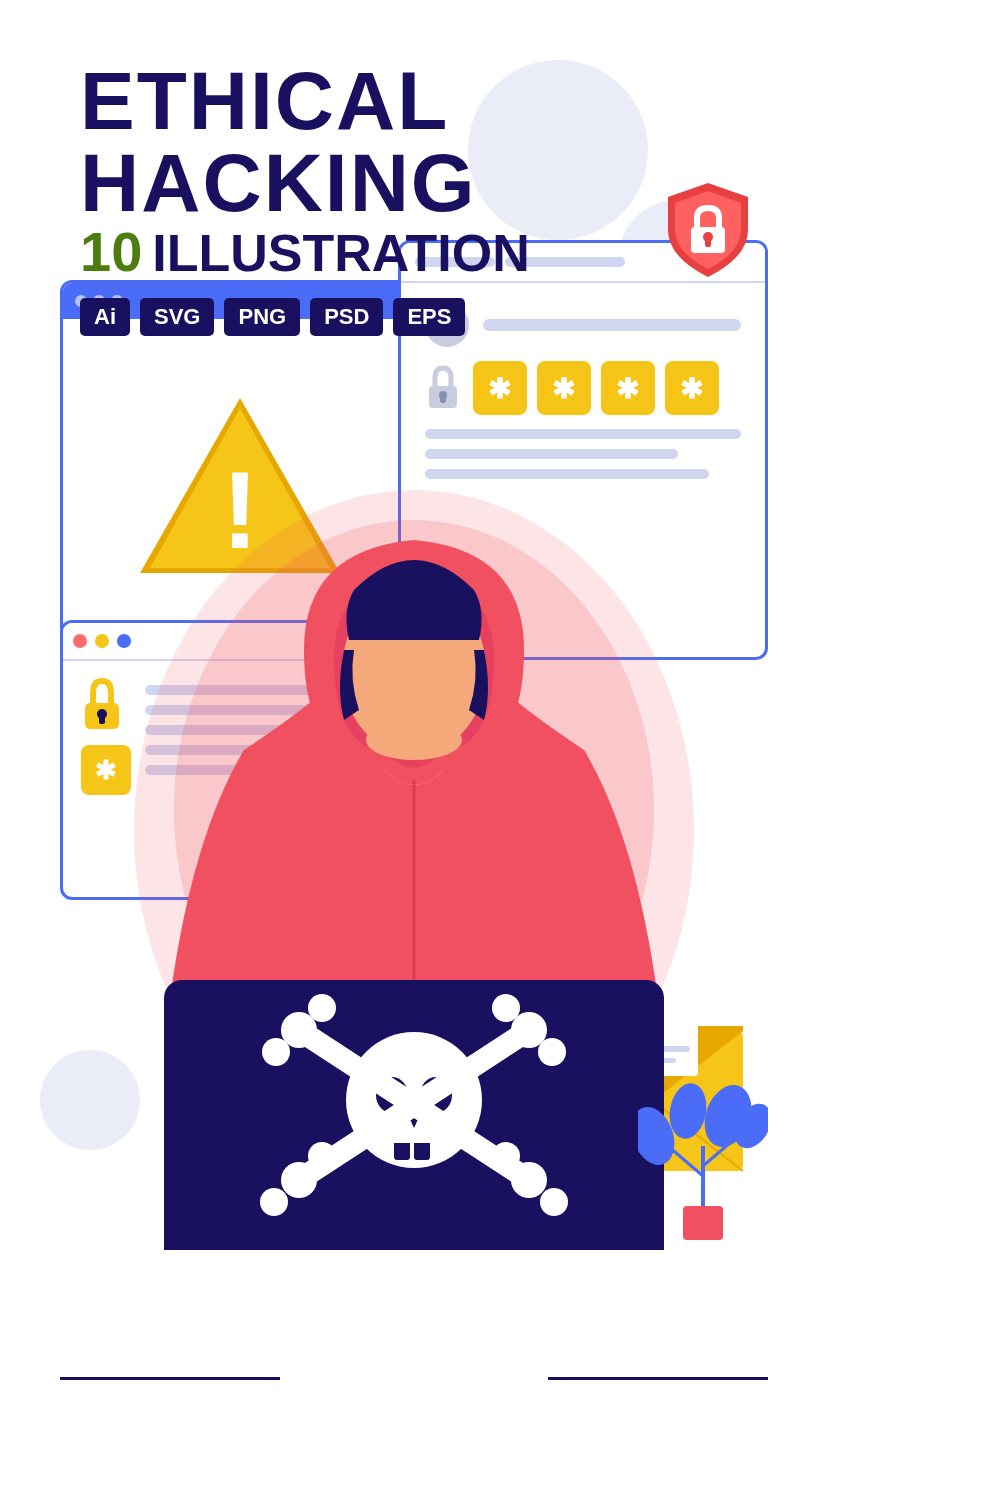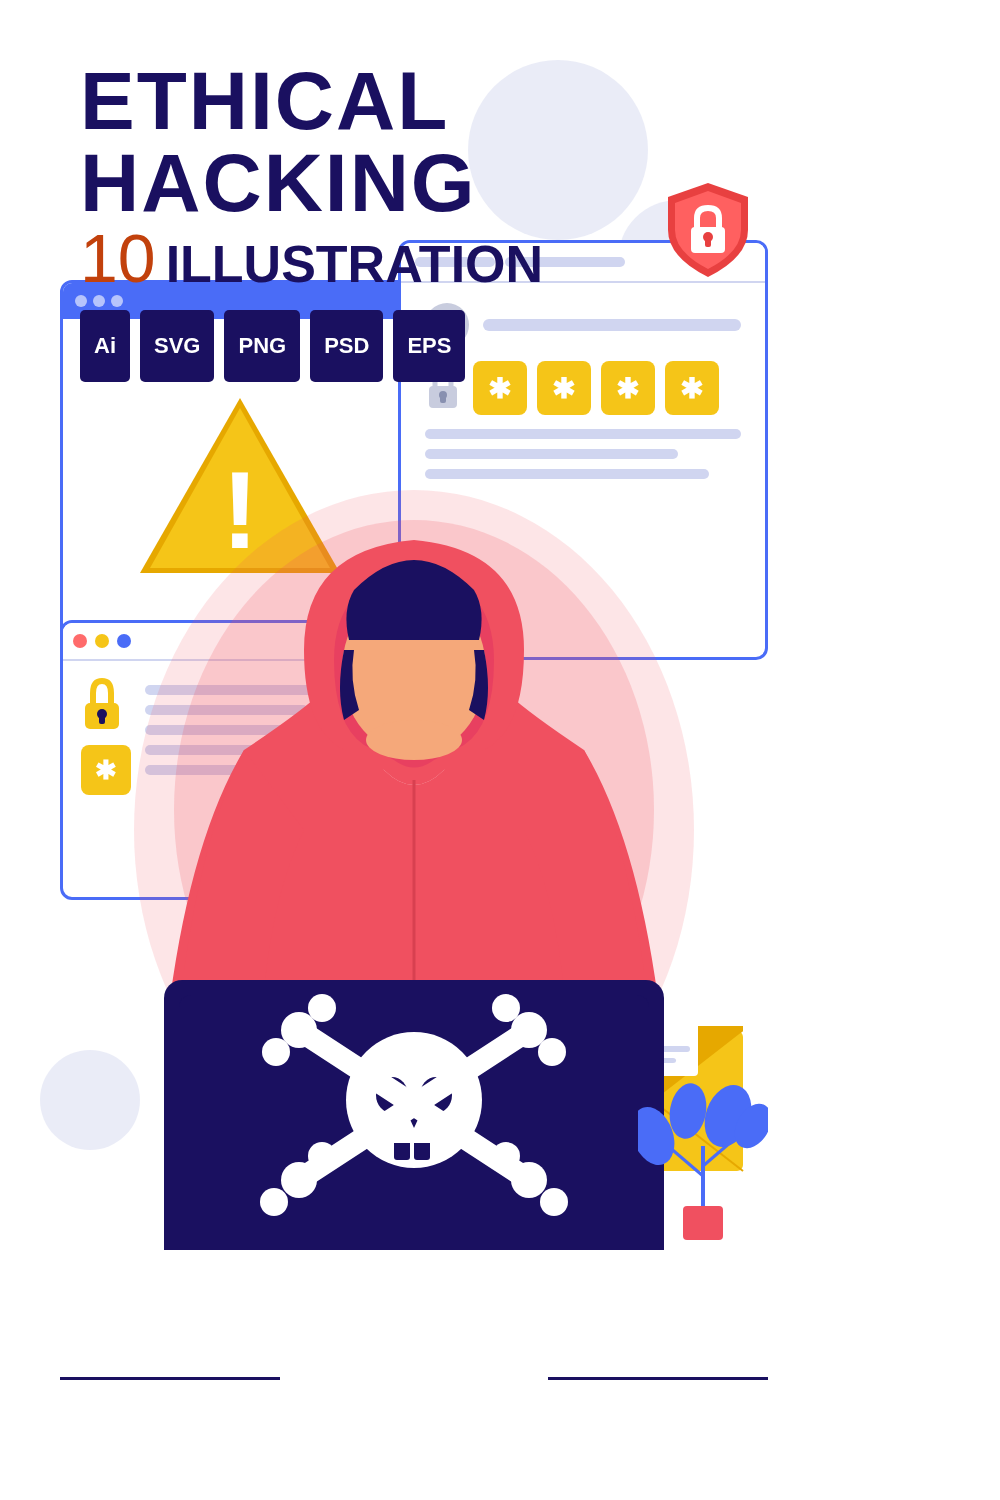--- a/index.html
+++ b/index.html
@@ -36,23 +36,23 @@
     }
 
     .title-row2 {
       display: flex;
       align-items: baseline;
       gap: 10px;
       line-height: 1;
     }
 
     .title-10 {
-      font-size: 68px;
-      font-weight: 400;
-      color: #c2410c;
+      font-size: 56px;
+      font-weight: 700;
+      color: #4d7c0f;
       line-height: 1;
     }
 
     .title-illustration {
       font-size: 52px;
       font-weight: 900;
       color: #1a1060;
       line-height: 1;
     }
 
@@ -61,21 +61,21 @@
       display: flex;
       gap: 10px;
       margin-top: 18px;
     }
 
     .badge {
       background: #1a1060;
       color: #ffffff;
       font-size: 22px;
       font-weight: 700;
-      padding: 23px 14px;
+      padding: 6px 14px;
       border-radius: 5px;
     }
 
     
     .bg-circle {
       position: absolute;
       border-radius: 50%;
       background: #d6d9f0;
       opacity: 0.5;
     }

